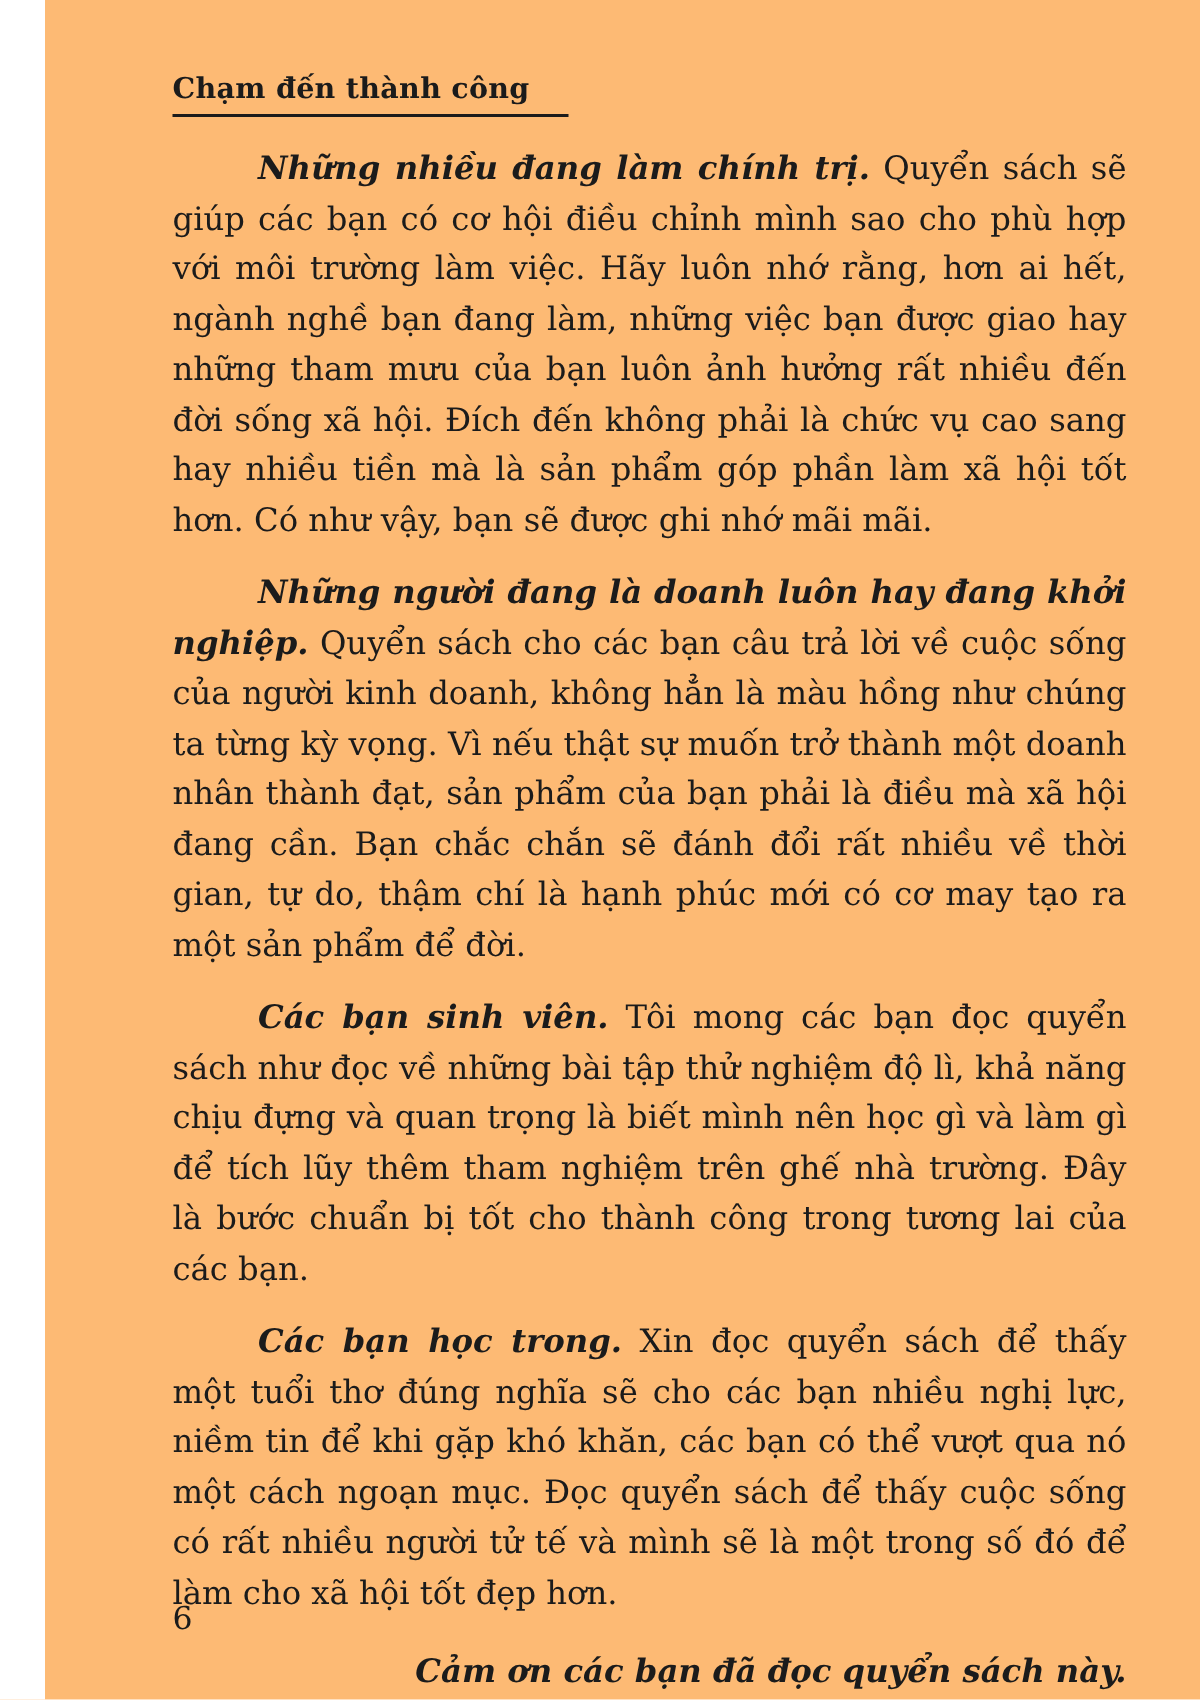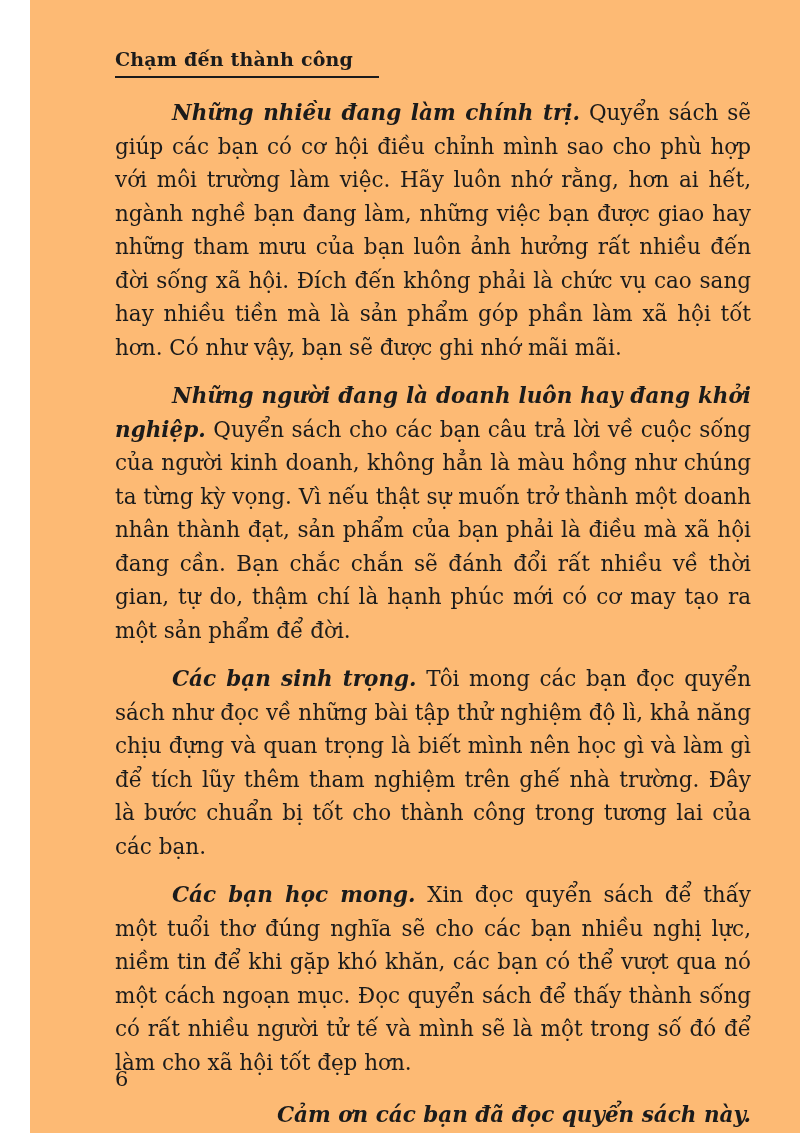--- a/index.html
+++ b/index.html
@@ -81,27 +81,27 @@
       <span class="lead">Những nhiều đang làm chính trị.</span>
       <span>Quyển sách sẽ giúp các bạn có cơ hội điều chỉnh mình sao cho phù hợp với môi trường làm việc. Hãy luôn nhớ rằng, hơn ai hết, ngành nghề bạn đang làm, những việc bạn được giao hay những tham mưu của bạn luôn ảnh hưởng rất nhiều đến đời sống xã hội. Đích đến không phải là chức vụ cao sang hay nhiều tiền mà là sản phẩm góp phần làm xã hội tốt hơn. Có như vậy, bạn sẽ được ghi nhớ mãi mãi.</span>
     </p>
 
     <p class="para">
       <span class="lead">Những người đang là doanh luôn hay đang khởi nghiệp.</span>
       <span>Quyển sách cho các bạn câu trả lời về cuộc sống của người kinh doanh, không hẳn là màu hồng như chúng ta từng kỳ vọng. Vì nếu thật sự muốn trở thành một doanh nhân thành đạt, sản phẩm của bạn phải là điều mà xã hội đang cần. Bạn chắc chắn sẽ đánh đổi rất nhiều về thời gian, tự do, thậm chí là hạnh phúc mới có cơ may tạo ra một sản phẩm để đời.</span>
     </p>
 
     <p class="para">
-      <span class="lead">Các bạn sinh trọng.</span>
+      <span class="lead">Các bạn sinh viên.</span>
       <span>Tôi mong các bạn đọc quyển sách như đọc về những bài tập thử nghiệm độ lì, khả năng chịu đựng và quan trọng là biết mình nên học gì và làm gì để tích lũy thêm tham nghiệm trên ghế nhà trường. Đây là bước chuẩn bị tốt cho thành công trong tương lai của các bạn.</span>
     </p>
 
     <p class="para">
-      <span class="lead">Các bạn học mong.</span>
-      <span>Xin đọc quyển sách để thấy một tuổi thơ đúng nghĩa sẽ cho các bạn nhiều nghị lực, niềm tin để khi gặp khó khăn, các bạn có thể vượt qua nó một cách ngoạn mục. Đọc quyển sách để thấy thành sống có rất nhiều người tử tế và mình sẽ là một trong số đó để làm cho xã hội tốt đẹp hơn.</span>
+      <span class="lead">Các bạn học trong.</span>
+      <span>Xin đọc quyển sách để thấy một tuổi thơ đúng nghĩa sẽ cho các bạn nhiều nghị lực, niềm tin để khi gặp khó khăn, các bạn có thể vượt qua nó một cách ngoạn mục. Đọc quyển sách để thấy cuộc sống có rất nhiều người tử tế và mình sẽ là một trong số đó để làm cho xã hội tốt đẹp hơn.</span>
     </p>
 
     <div class="closing">
       <span class="closing-line">Cảm ơn các bạn đã đọc quyển sách này.</span>
 
     </div>
 
   </div>
 
   <span class="page-number">6</span>

